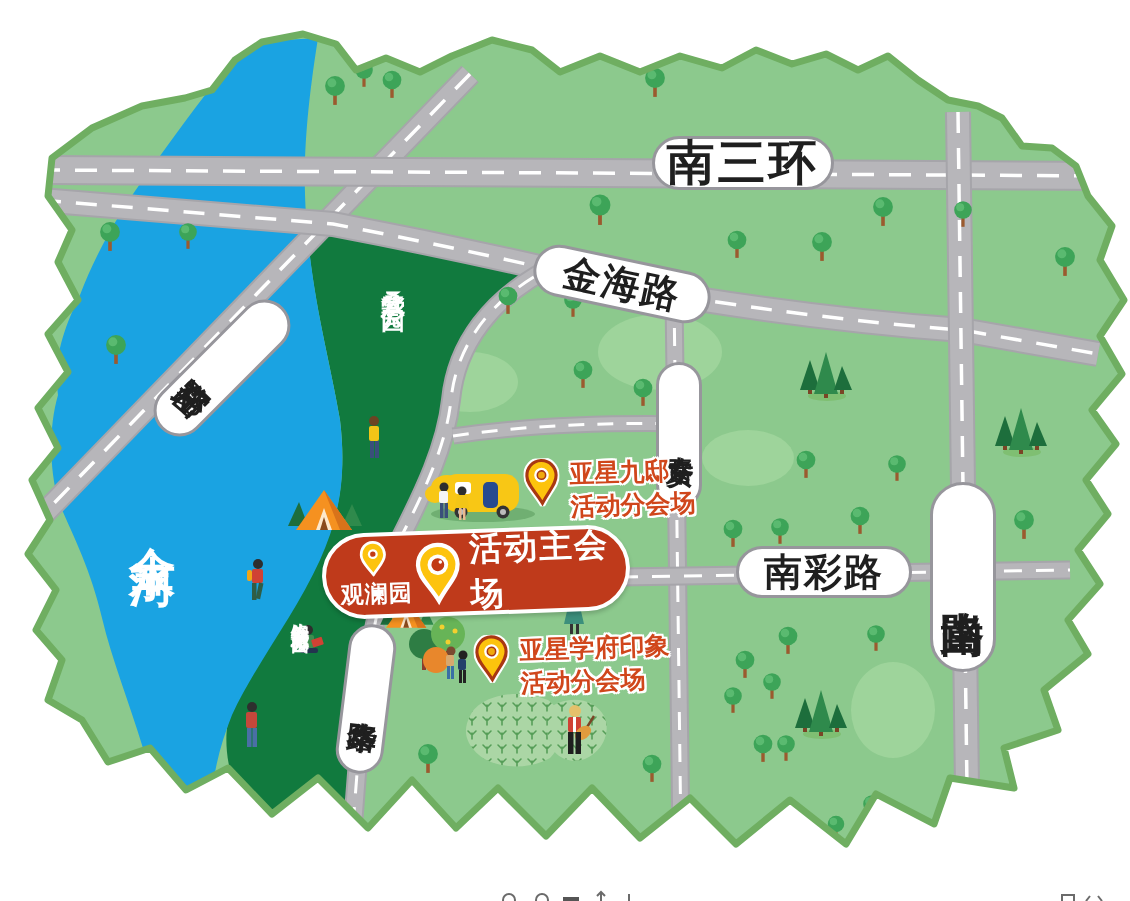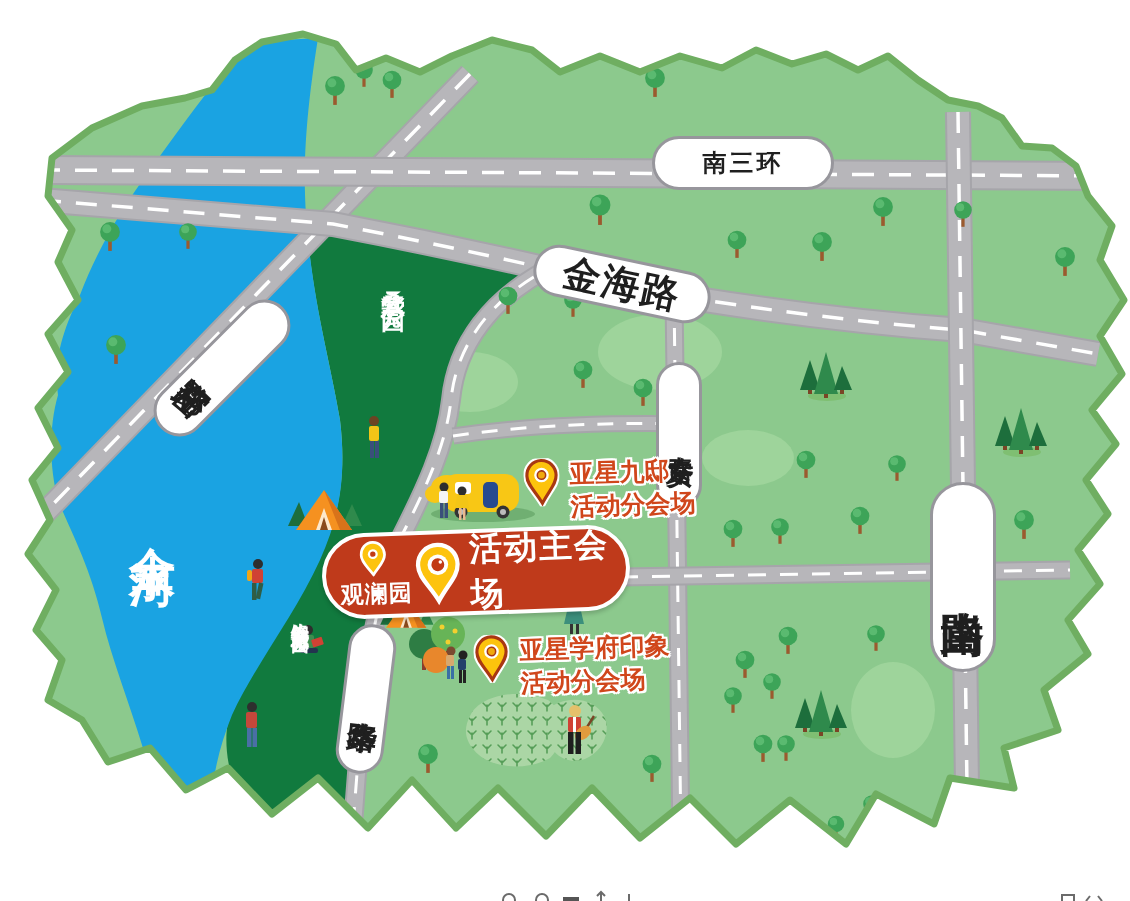--- a/index.html
+++ b/index.html
@@ -303,40 +303,43 @@
     <circle cx="509" cy="900" r="6"></circle>
     <circle cx="542" cy="900" r="6"></circle>
     <rect x="563" y="897" width="16" height="6" fill="#555" stroke="none"></rect>
     <path d="M601,901 L601,892 M597,896 L601,892 L605,896"></path>
     <path d="M629,894 L629,901"></path>
     <rect x="1062" y="895" width="12" height="10"></rect>
     <path d="M1090,896 L1086,901 M1098,896 L1102,901"></path>
   </g>
 </svg>
 
-<div class="pill" style="left:652px;top:136px;width:182px;height:54px;font-size:24px;letter-spacing:3px;">
+<div class="pill" style="left:652px;top:136px;width:182px;height:54px;font-size:48px;letter-spacing:3px;">
   <span>南三环</span>
 </div>
 
 <div class="pill" style="left:532px;top:258px;width:180px;height:52px;font-size:38px;letter-spacing:2px;transform:rotate(12deg);">
   <span>金海路</span>
 </div>
 
 <div class="pill vtext" style="left:196px;top:282px;width:52px;height:172px;font-size:33px;transform:rotate(45deg);">
   <span>郑密路</span>
 </div>
 
 <div class="pill vtext" style="left:656px;top:362px;width:46px;height:146px;font-size:28px;">
   <span>安泰路</span>
 </div>
 
 <div class="pill vtext" style="left:930px;top:482px;width:66px;height:190px;font-size:44px;">
   <span>嵩山路</span>
 </div>
 
+<div class="pill" style="left:736px;top:546px;width:176px;height:52px;font-size:38px;letter-spacing:2px;">
+  <span>南彩路</span>
+</div>
 
 <div class="pill vtext" style="left:342px;top:624px;width:48px;height:150px;font-size:30px;transform:rotate(7deg);">
   <span>华泰路</span>
 </div>
 
 <div class="area-label" style="left:122px;top:510px;font-size:46px;letter-spacing:8px;">
   <span>金水河</span>
 </div>
 
 <div class="area-label" style="left:377px;top:272px;font-size:24px;letter-spacing:6px;">

